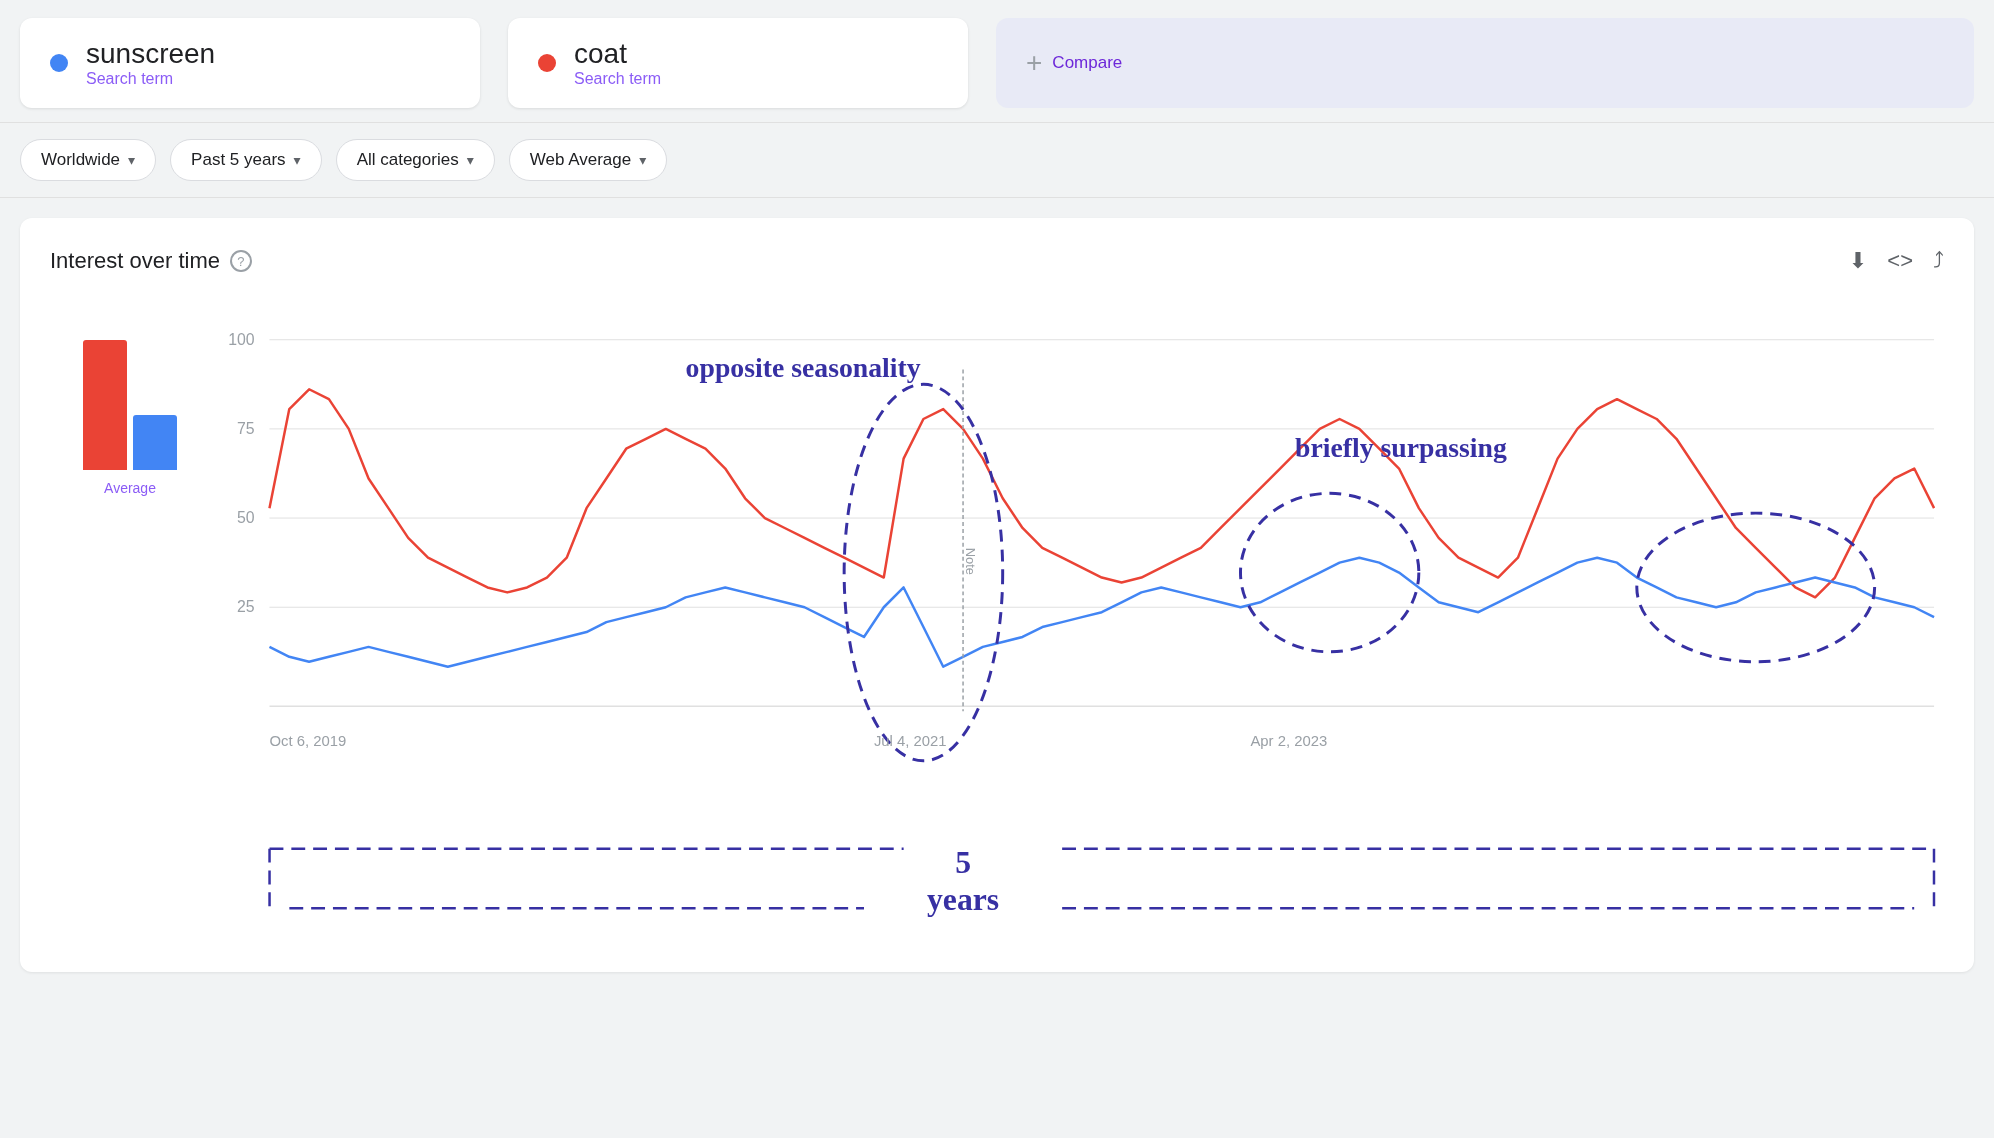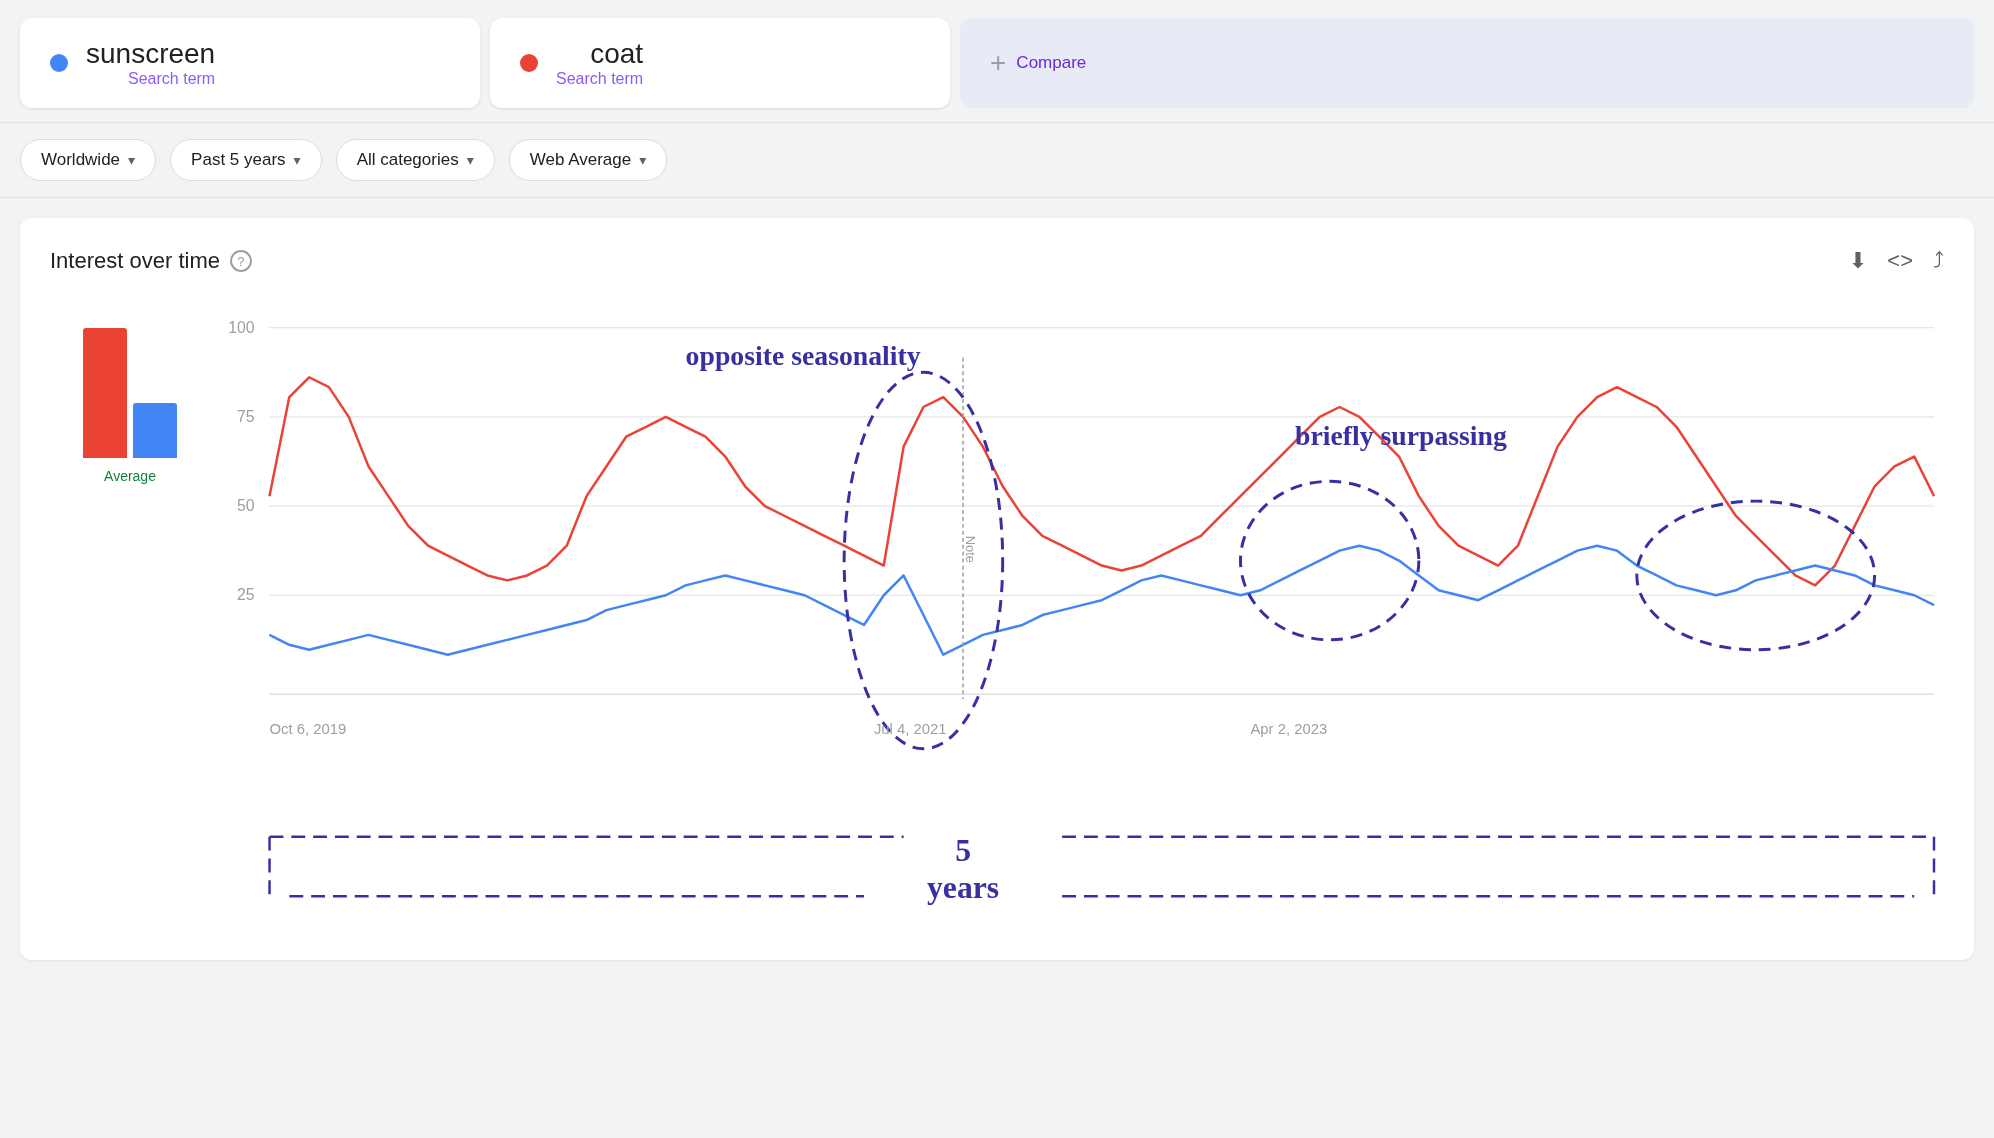--- a/index.html
+++ b/index.html
@@ -9,22 +9,21 @@
       color: #333;
       width: 1994px;
       min-height: 1138px;
     }
 
     .top-bar {
       background: #f1f3f4;
       padding: 18px 20px 14px 20px;
       display: flex;
       align-items: stretch;
-      gap: 10px;
-      text-align: right;
+      gap: 28px;
     }
 
     .search-term-card {
       background: #fff;
       border-radius: 12px;
       padding: 20px 30px;
       display: flex;
       align-items: center;
       gap: 18px;
       min-width: 460px;
@@ -105,21 +104,21 @@
       border-radius: 12px;
       padding: 30px 30px 20px 30px;
       box-shadow: 0 1px 3px rgba(0,0,0,0.08);
       position: relative;
     }
 
     .chart-header {
       display: flex;
       align-items: flex-end;
       justify-content: space-between;
-      margin-bottom: 24px;
+      margin-bottom: 36px;
     }
 
     .chart-title {
       font-size: 22px;
       font-weight: 500;
       color: #202124;
       display: flex;
       align-items: center;
       gap: 10px;
     }
@@ -181,21 +180,21 @@
     }
 
     .avg-bar-blue {
       width: 44px;
       background: #4285f4;
       border-radius: 3px 3px 0 0;
     }
 
     .avg-label {
       font-size: 14px;
-      color: #15803d;
+      color: #8b5cf6;
     }
 
     .main-chart {
       flex: 1;
       position: relative;
     }
 
     .chart-svg-container {
       position: relative;
       width: 100%;

